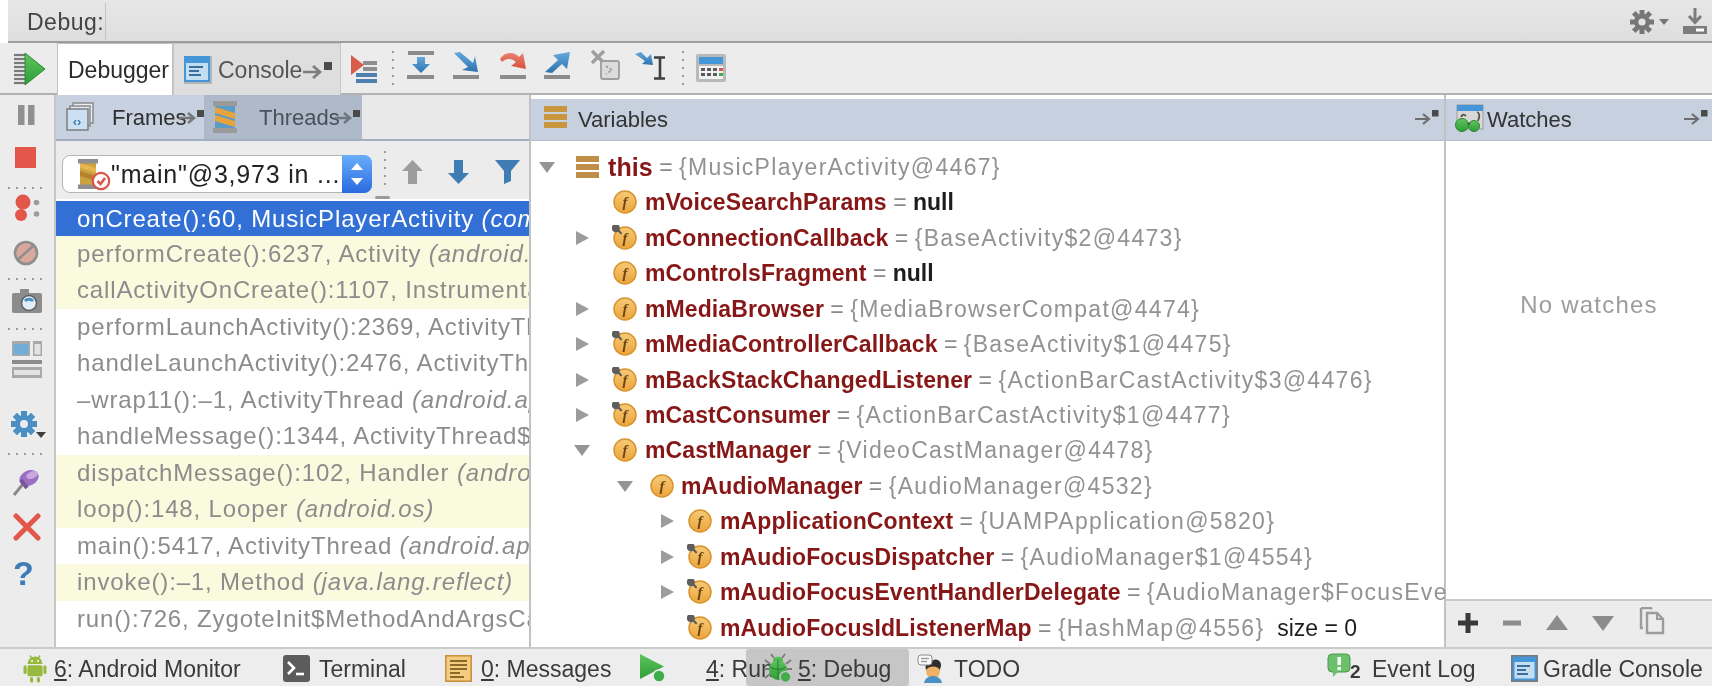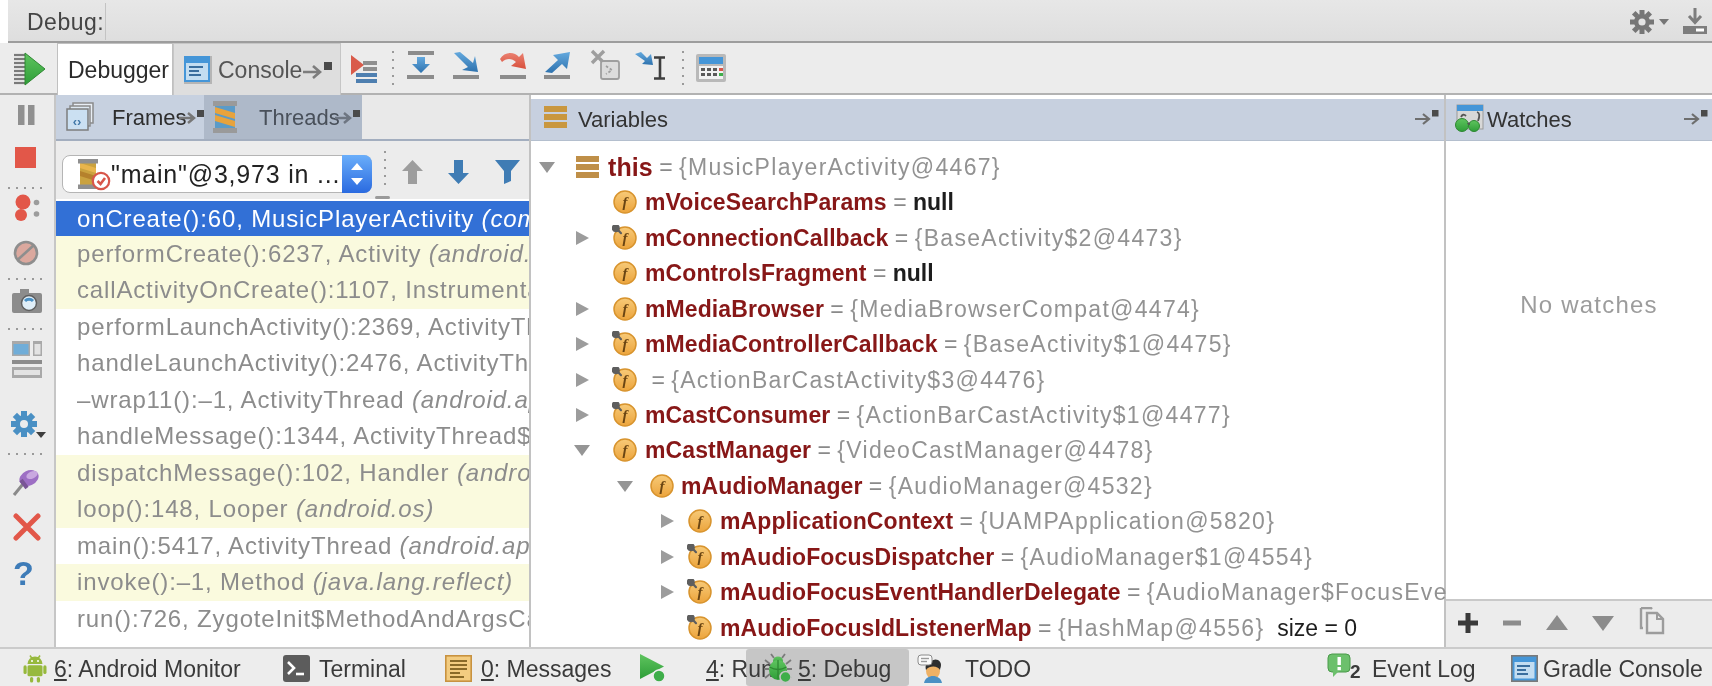--- a/index.html
+++ b/index.html
@@ -529,20 +529,21 @@
         <span style="width:18px;flex:none;"></span>
       <span class="icobox">
           <svg width="26" height="26" viewBox="0 0 26 26">
             <circle cx="13" cy="13" r="11" fill="url(#fg)" stroke="#d8942e" stroke-width="1.5"></circle>
             <text x="13" y="18" font-size="15" font-family="Liberation Serif, serif" font-style="italic" font-weight="bold" fill="#6a4513" text-anchor="middle">f</text>
             <circle cx="3.8" cy="3.2" r="4" fill="#5e5e5e"></circle>
             <path d="M6.5 5.5 L9 8.2" stroke="#5e5e5e" stroke-width="2.2" stroke-linecap="round"></path>
           </svg>
         </span>
         <span style="width:7px;flex:none;"></span>
+      <span class="nm">mBackStackChangedListener</span>
         <span class="eq">&nbsp;=&nbsp;</span>
         <span class="val">{ActionBarCastActivity$3@4476}</span>
     </div>
     <div class="vrow" style="top:302px;left:41px;">
       <span class="arrowbox">
           <svg width="20" height="18" viewBox="0 0 20 18">
             <polygon points="4,2 17,9 4,16" fill="#9c9c9c"></polygon>
           </svg>
         </span>
         <span style="width:18px;flex:none;"></span>
@@ -769,21 +770,21 @@
 <path d="M14 14 C14 8 18 5 22 7 C26 9 26 15 22 17 C20 18 16 17 14 20 Z" fill="#2e2e2e"></path>
 <ellipse cx="17" cy="18" rx="7" ry="8" fill="#eeb165"></ellipse>
 <path d="M10 17 C8 10 14 6 19 8 C24 10 25 14 24 17 C22 13 14 12 10 17 Z" fill="#2e2e2e"></path>
 <path d="M8 30 C9 25 13 23 17 23 C21 23 25 25 26 30 Z" fill="#4a90c4"></path>
 <rect x="2" y="2" width="14" height="10" rx="3" fill="#fafafa" stroke="#8a8a8a" stroke-width="1"></rect>
 <g stroke="#9a9a9a" stroke-width="1.4">
         <line x1="5" y1="5.5" x2="13" y2="5.5"></line>
         <line x1="5" y1="8.5" x2="11" y2="8.5"></line>
       </g>
 </svg>
-<div class="sbitem" style="left:954px;margin-left:11px;">TODO</div>
+<div class="sbitem" style="left:954px;">TODO</div>
 <svg width="24" height="28" viewBox="0 0 24 28" style="position:absolute;left:1327px;top:4px;">
 <rect x="1" y="1" width="22" height="18" rx="4" fill="#6cc06c" stroke="#4a9a4a" stroke-width="1"></rect>
 <polygon points="6,17 6,24 13,17" fill="#6cc06c"></polygon>
 <rect x="10.5" y="4" width="3.4" height="8" fill="#fff"></rect>
 <rect x="10.5" y="14" width="3.4" height="3.2" fill="#fff"></rect>
 </svg>
 <div class="sbitem" style="left:1350px;top:12px;font-size:19px;font-weight:bold;">2</div>
 <div class="sbitem" style="left:1372px;">Event Log</div>
 <svg width="27" height="27" viewBox="0 0 27 27" style="position:absolute;left:1511px;top:6px;">
 <rect x="0.8" y="0.8" width="25.4" height="25.4" fill="#4596d8" stroke="#7a7a7a" stroke-width="1.6"></rect>

